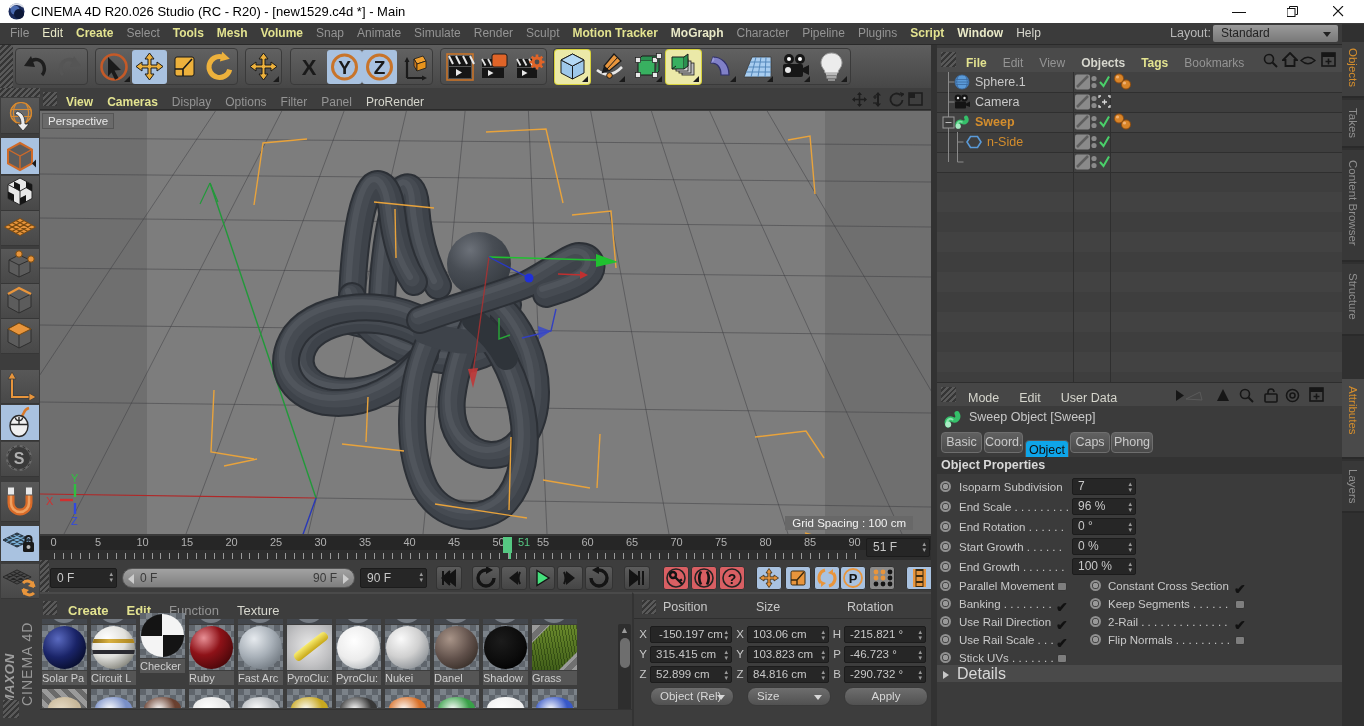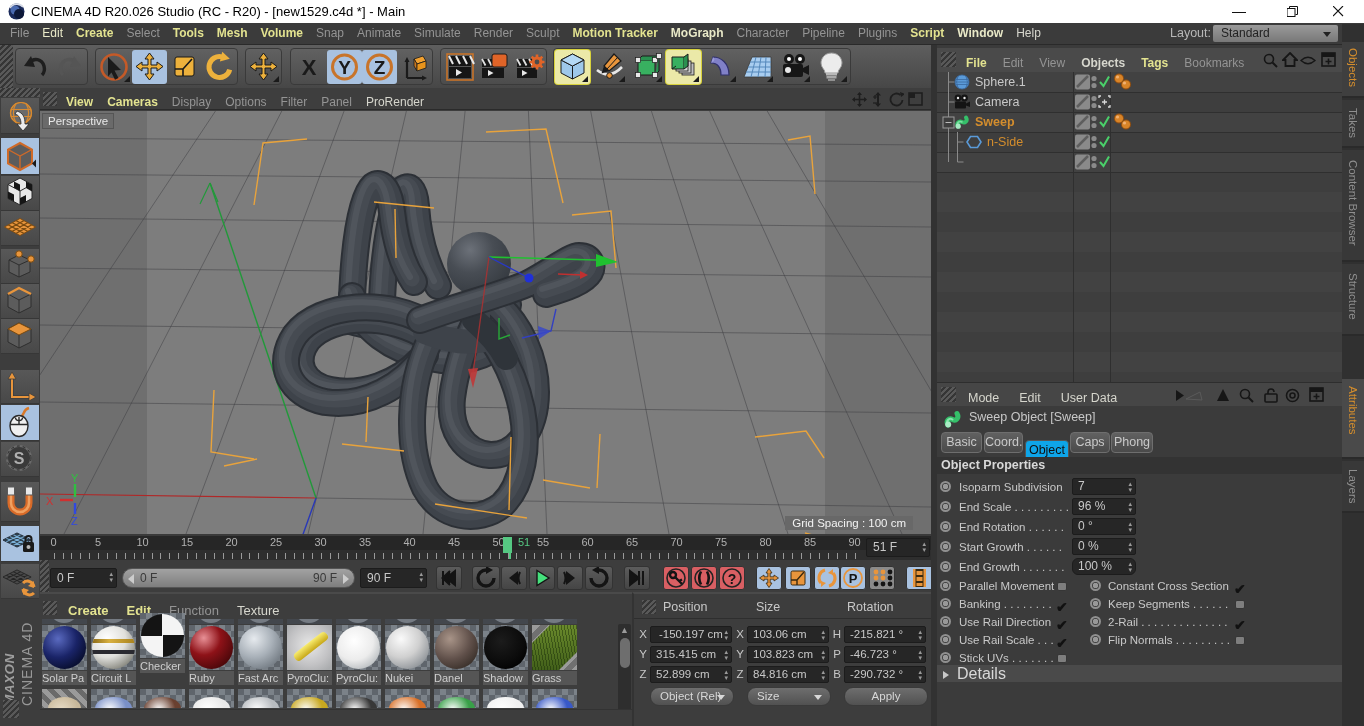--- a/index.html
+++ b/index.html
@@ -1211,21 +1211,21 @@
           <div class="pin spin" style="left:135px;">0 °</div>
         </div>
         <div class="prow" style="top:60px;">
           <div class="pcirc"></div>
           <span style="position:absolute;left:22px;">Start Growth . . . . . .</span>
           <div class="pin spin" style="left:135px;">0 %</div>
         </div>
         <div class="prow" style="top:80px;">
           <div class="pcirc"></div>
           <span style="position:absolute;left:22px;">End Growth . . . . . . .</span>
-          <div class="pin spin" style="left:135px;border-radius:6px;">100 %</div>
+          <div class="pin spin" style="left:135px;">100 %</div>
         </div>
         <div class="prow" style="top:99px;">
           <div class="pcirc"></div>
           <span style="position:absolute;left:22px;">Parallel Movement</span>
           <div class="unchk" style="left:120px;"></div>
           <div class="pcirc" style="left:153px;"></div>
           <span style="position:absolute;left:171px;">Constant Cross Section</span>
           <span class="chk" style="left:297px;">✔</span>
         </div>
         <div class="prow" style="top:117px;">

